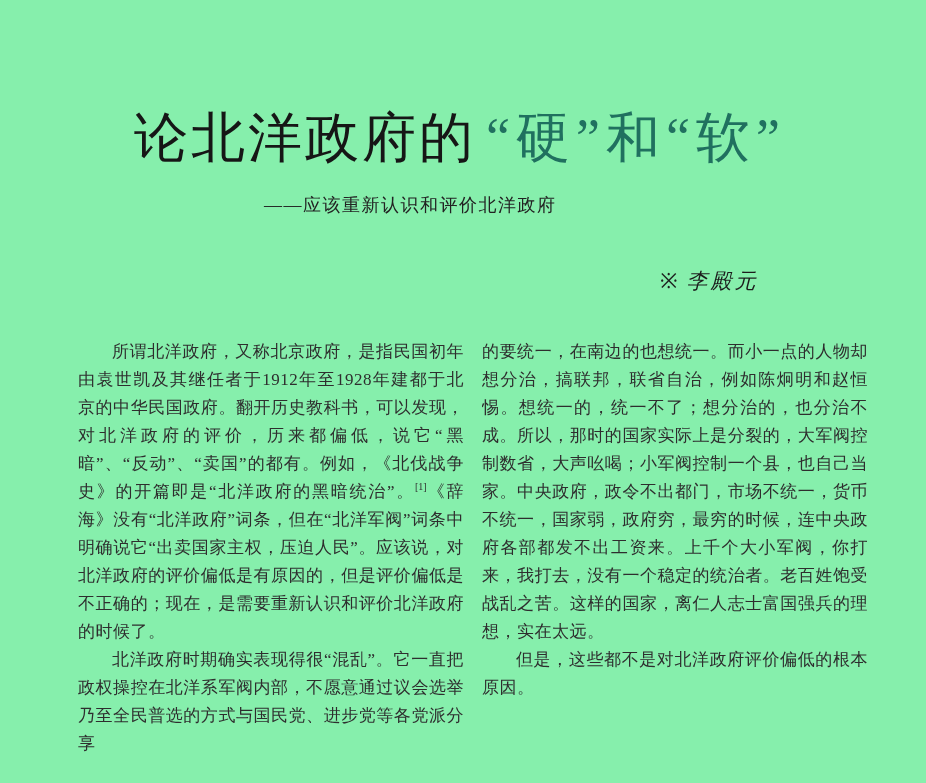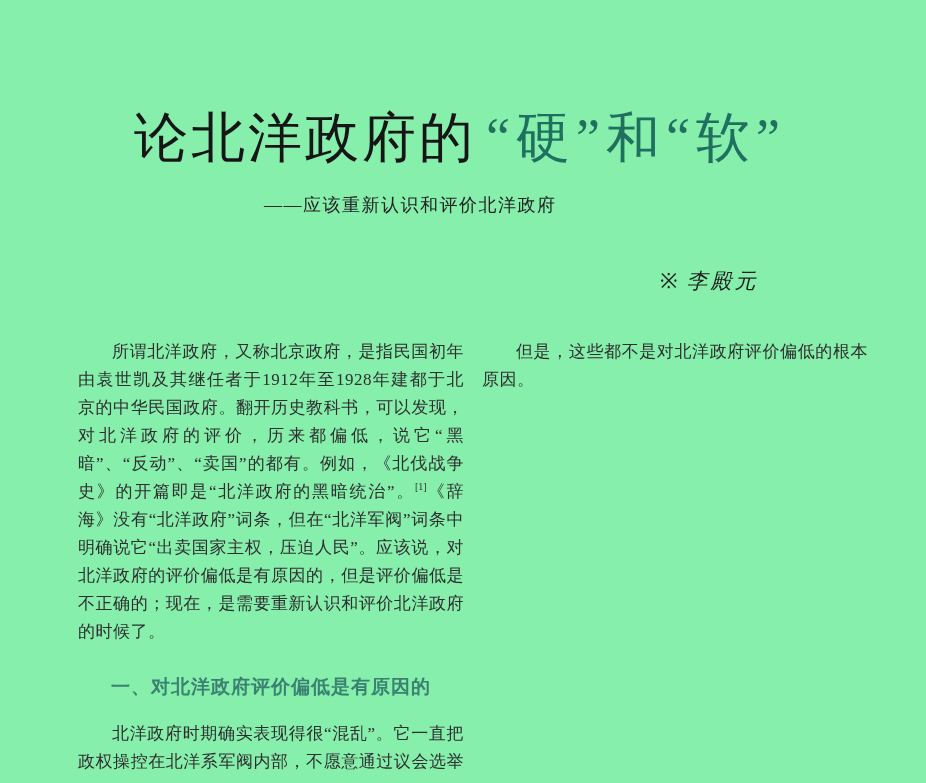--- a/index.html
+++ b/index.html
@@ -98,24 +98,24 @@
 
   <div class="doc-subtitle">——应该重新认识和评价北洋政府</div>
 
   <div class="author-line"><span class="ref-mark">※</span><span>李殿元</span></div>
 
   <div class="columns">
 
     <div class="col">
       <p><span>所谓北洋政府，又称北京政府，是指民国初年由袁世凯及其继任者于1912年至1928年建都于北京的中华民国政府。翻开历史教科书，可以发现，对北洋政府的评价，历来都偏低，说它“黑暗”、“反动”、“卖国”的都有。例如，《北伐战争史》的开篇即是“北洋政府的黑暗统治”。</span><sup class="footnote">[1]</sup><span>《辞海》没有“北洋政府”词条，但在“北洋军阀”词条中明确说它“出卖国家主权，压迫人民”。应该说，对北洋政府的评价偏低是有原因的，但是评价偏低是不正确的；现在，是需要重新认识和评价北洋政府的时候了。</span></p>
 
-      <h2 class="section-heading">一、对北洋政府评价偏低是有原因的</h2>
 
       <p>北洋政府时期确实表现得很“混乱”。它一直把政权操控在北洋系军阀内部，不愿意通过议会选举乃至全民普选的方式与国民党、进步党等各党派分享</p>
     </div>
 
     <div class="col">
+      <p class="no-indent">的要统一，在南边的也想统一。而小一点的人物却想分治，搞联邦，联省自治，例如陈炯明和赵恒惕。想统一的，统一不了；想分治的，也分治不成。所以，那时的国家实际上是分裂的，大军阀控制数省，大声吆喝；小军阀控制一个县，也自己当家。中央政府，政令不出都门，市场不统一，货币不统一，国家弱，政府穷，最穷的时候，连中央政府各部都发不出工资来。上千个大小军阀，你打来，我打去，没有一个稳定的统治者。老百姓饱受战乱之苦。这样的国家，离仁人志士富国强兵的理想，实在太远。</p>
       <p>但是，这些都不是对北洋政府评价偏低的根本原因。</p>
 
     </div>
 
   </div>
 </div>
 
 </body></html>

